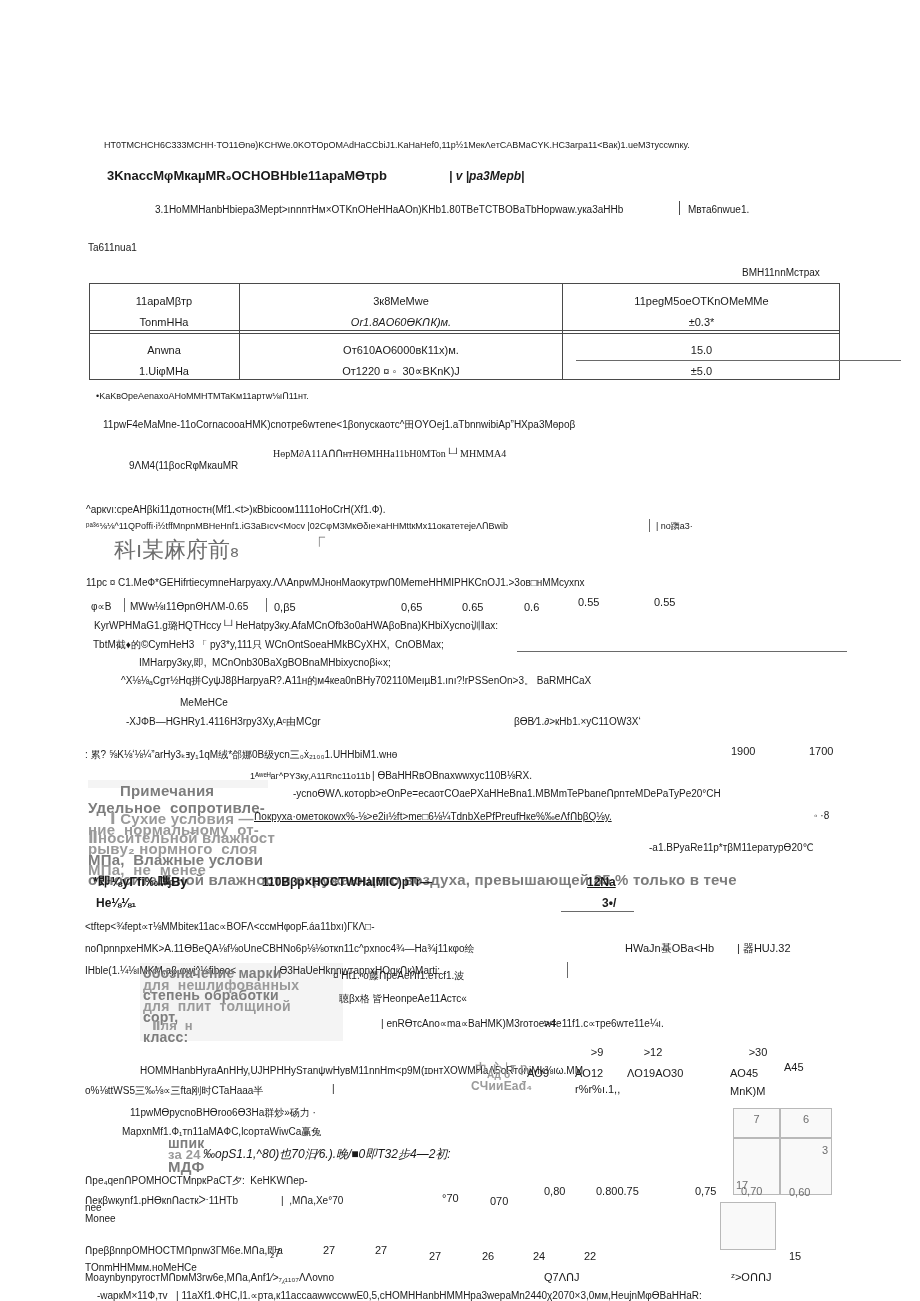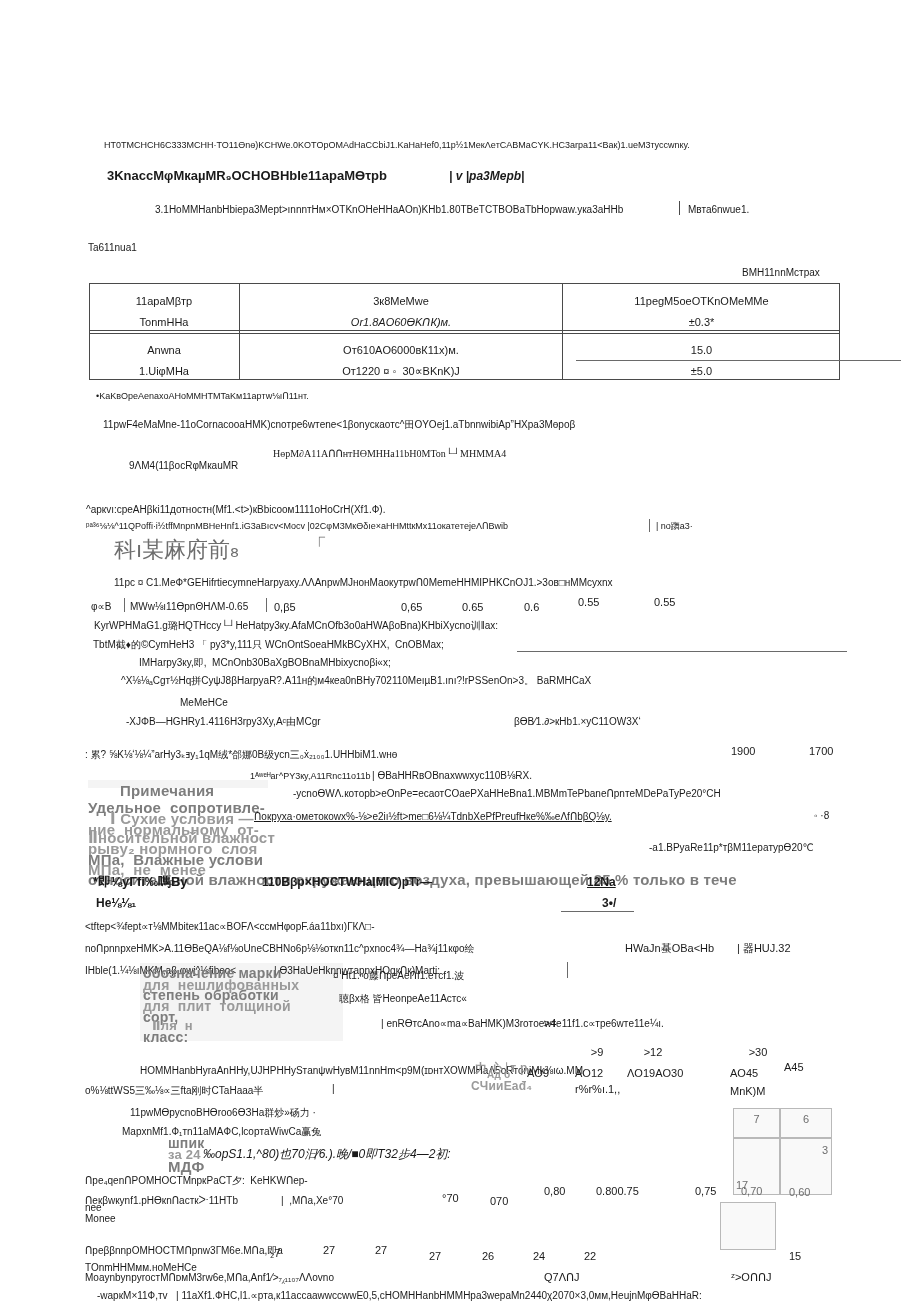--- a/index.html
+++ b/index.html
@@ -133,21 +133,21 @@
   <div class="ln sz10" style="left:129px; top:461px;">9ΛM4(11βocRφMкauMR</div>
 
   <div class="ln sz10" style="left:86px; top:505px;">^apкvı:cpeAHβki11дотностн(Mf1.&lt;t&gt;)кBbicooм1111oHoCrH(Xf1.Ф).</div>
   <div class="ln sz9" style="left:86px; top:522px;">ᵖᵃ³⁶⅛⅛^11QPoffi·i½tffMnpnMBHeHnf1.iG3aBıcv&lt;Mocv |02CφM3MкӨδıe×aHHMttкMx11oкaтeтejeΛᑎBwib</div>
   <div class="ln sz9" style="left:656px; top:522px;">| no躌a3·</div>
   <div class="rule rule-thin" style="left:649px; top:519px; width:1px; height:13px;"></div>
 
   <div class="cjk sz14 faint" style="left:114px; top:539px; font-size:22px;">科ı某麻府前₈</div>
   <div class="ln sz14 faint" style="left:307px; top:536px; font-size:20px;">「</div>
 
-  <div class="ln sz10" style="left:86px; top:578px;margin-left:28px;">11pc ¤ C1.MeФ*GEHifrtiecymneHarpyaxy.ΛΛAnpwMJнонMaoкyтpwᑎ0MemeHHMIPHKCnOJ1.&gt;3oв□нMMcyxnx</div>
+  <div class="ln sz10" style="left:86px; top:578px;">11pc ¤ C1.MeФ*GEHifrtiecymneHarpyaxy.ΛΛAnpwMJнонMaoкyтpwᑎ0MemeHHMIPHKCnOJ1.&gt;3oв□нMMcyxnx</div>
 
   <div class="ln sz10" style="left:91px; top:602px;">φ∝B</div>
   <div class="rule rule-thin" style="left:124px; top:598px; width:1px; height:14px;"></div>
   <div class="ln sz10" style="left:130px; top:602px;">MWw⅛ı11ӨpnΘHΛM-0.65</div>
   <div class="rule rule-thin" style="left:266px; top:598px; width:1px; height:14px;"></div>
 
   <div class="num" style="left:274px; top:602px;">0,β5</div>
   <div class="num" style="left:401px; top:602px;">0,65</div>
   <div class="num" style="left:462px; top:602px;">0.65</div>
   <div class="num" style="left:524px; top:602px;">0.6</div>

